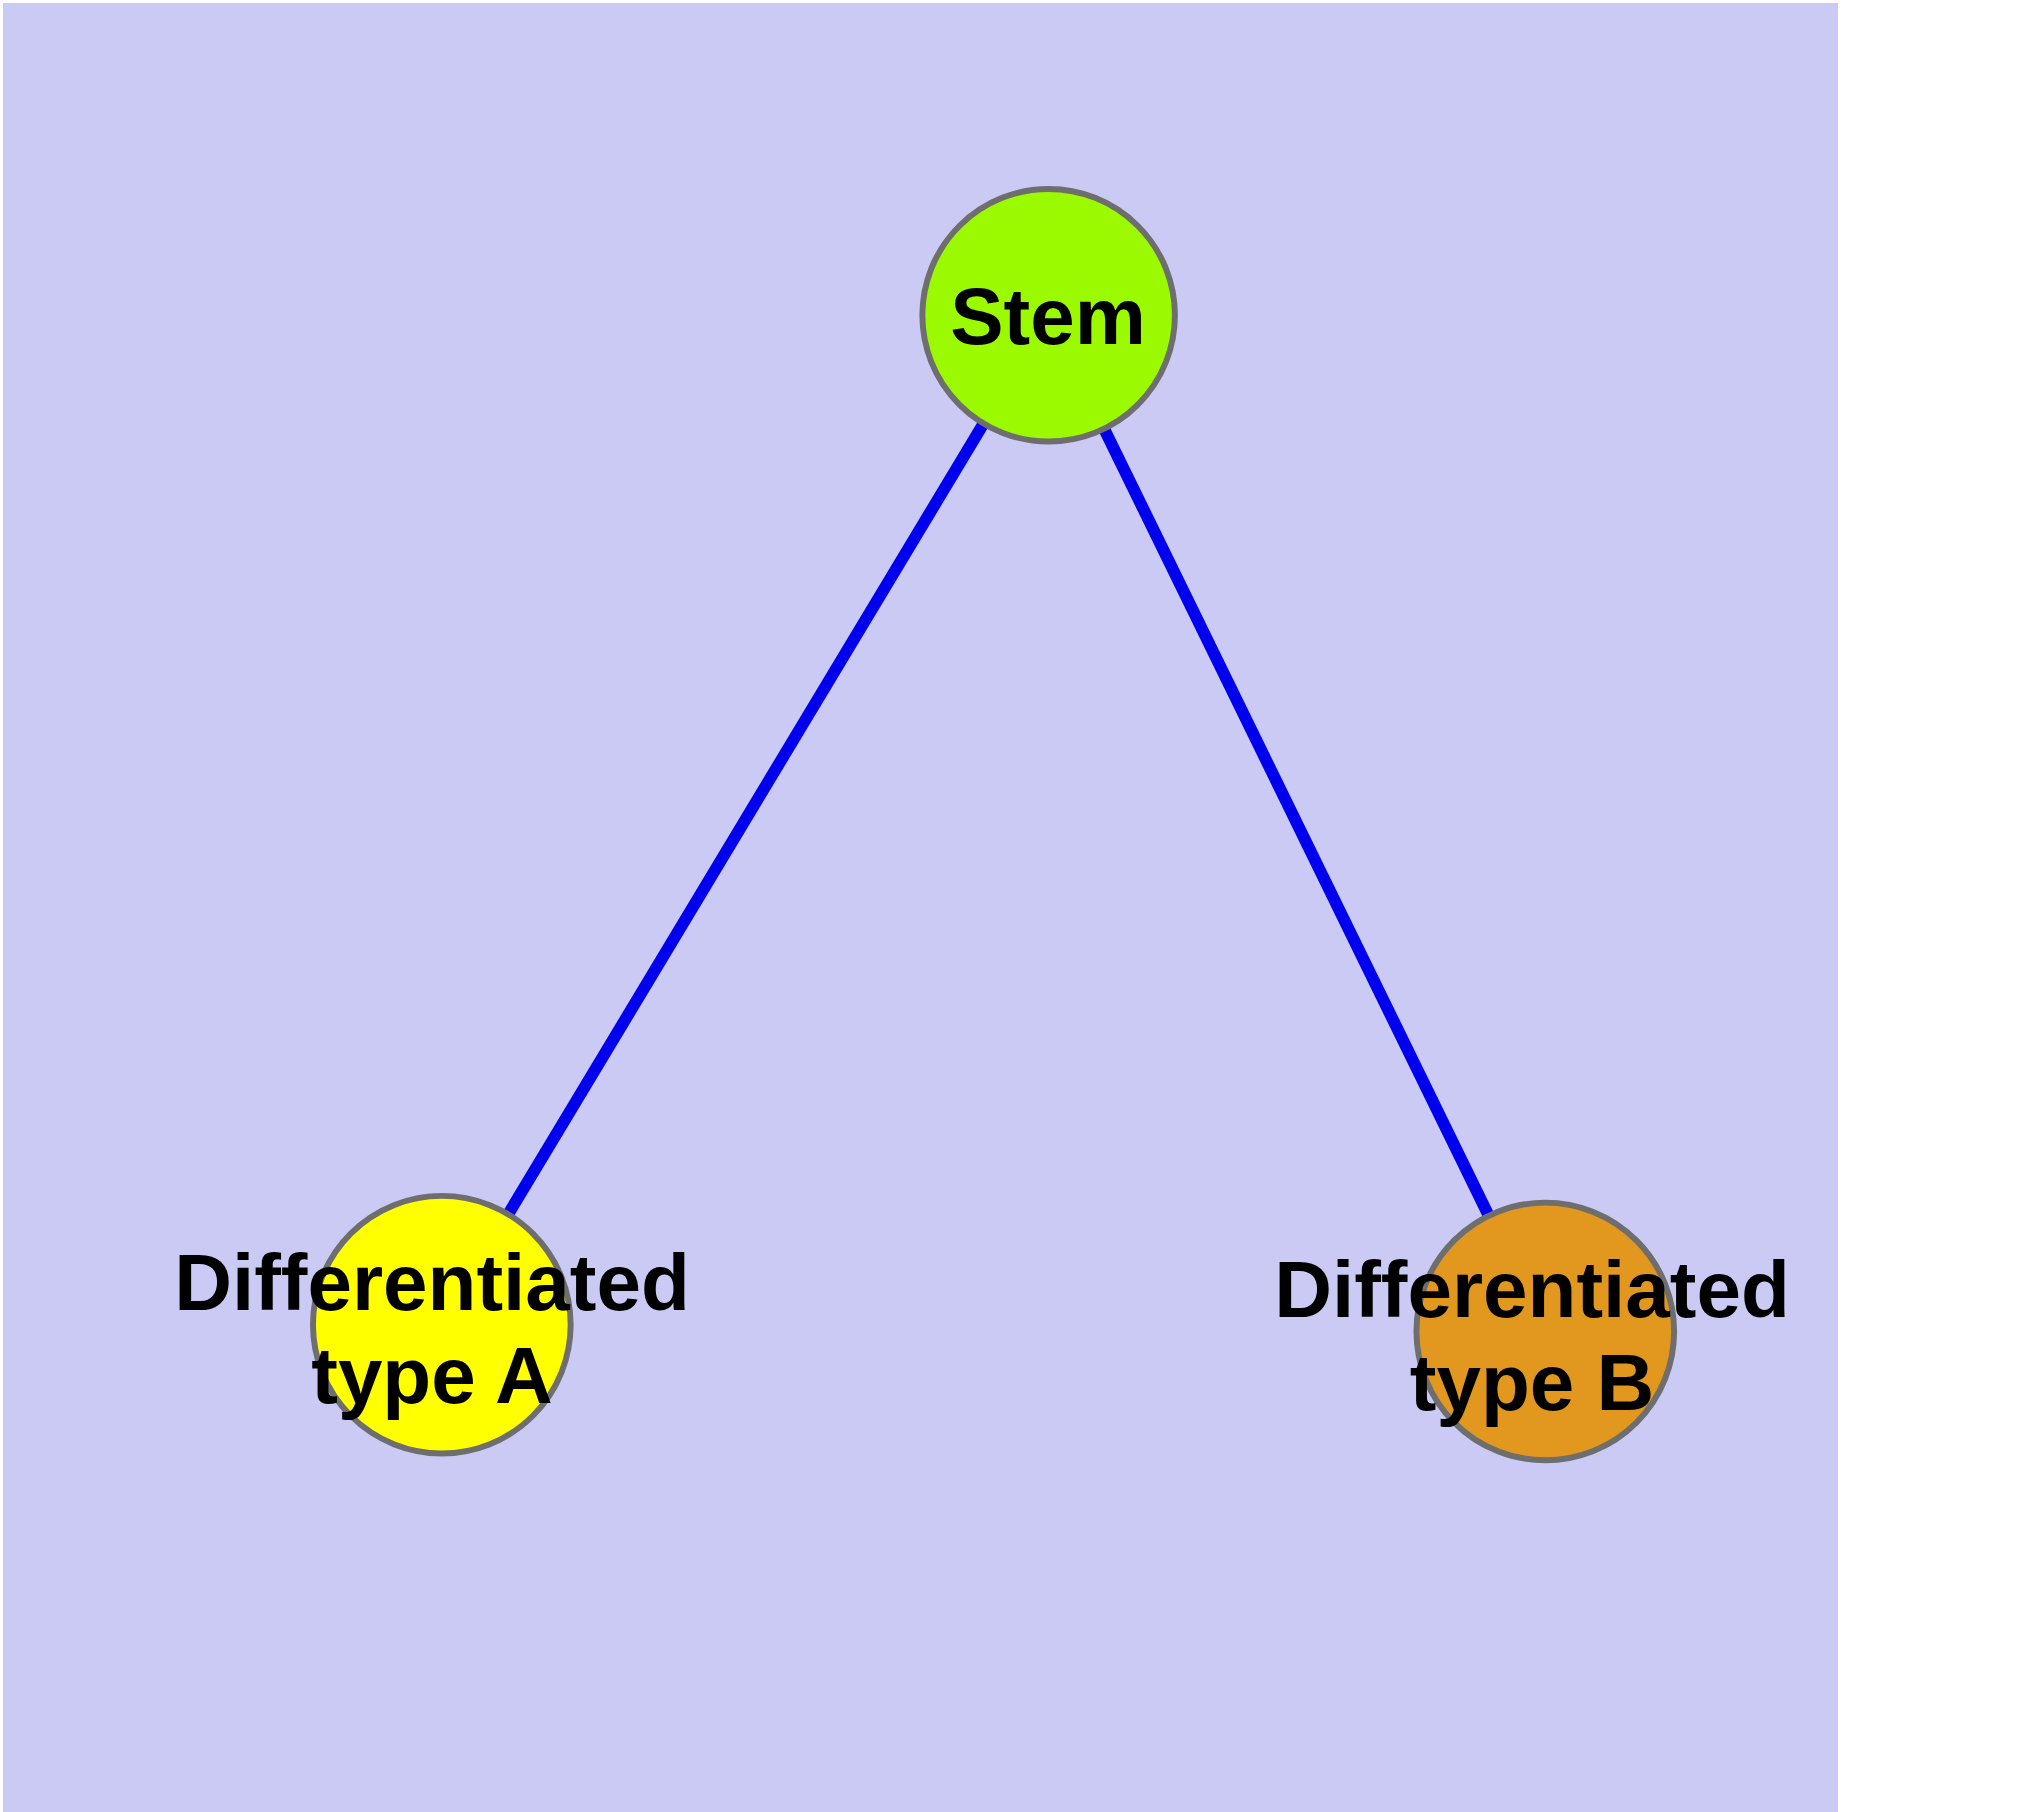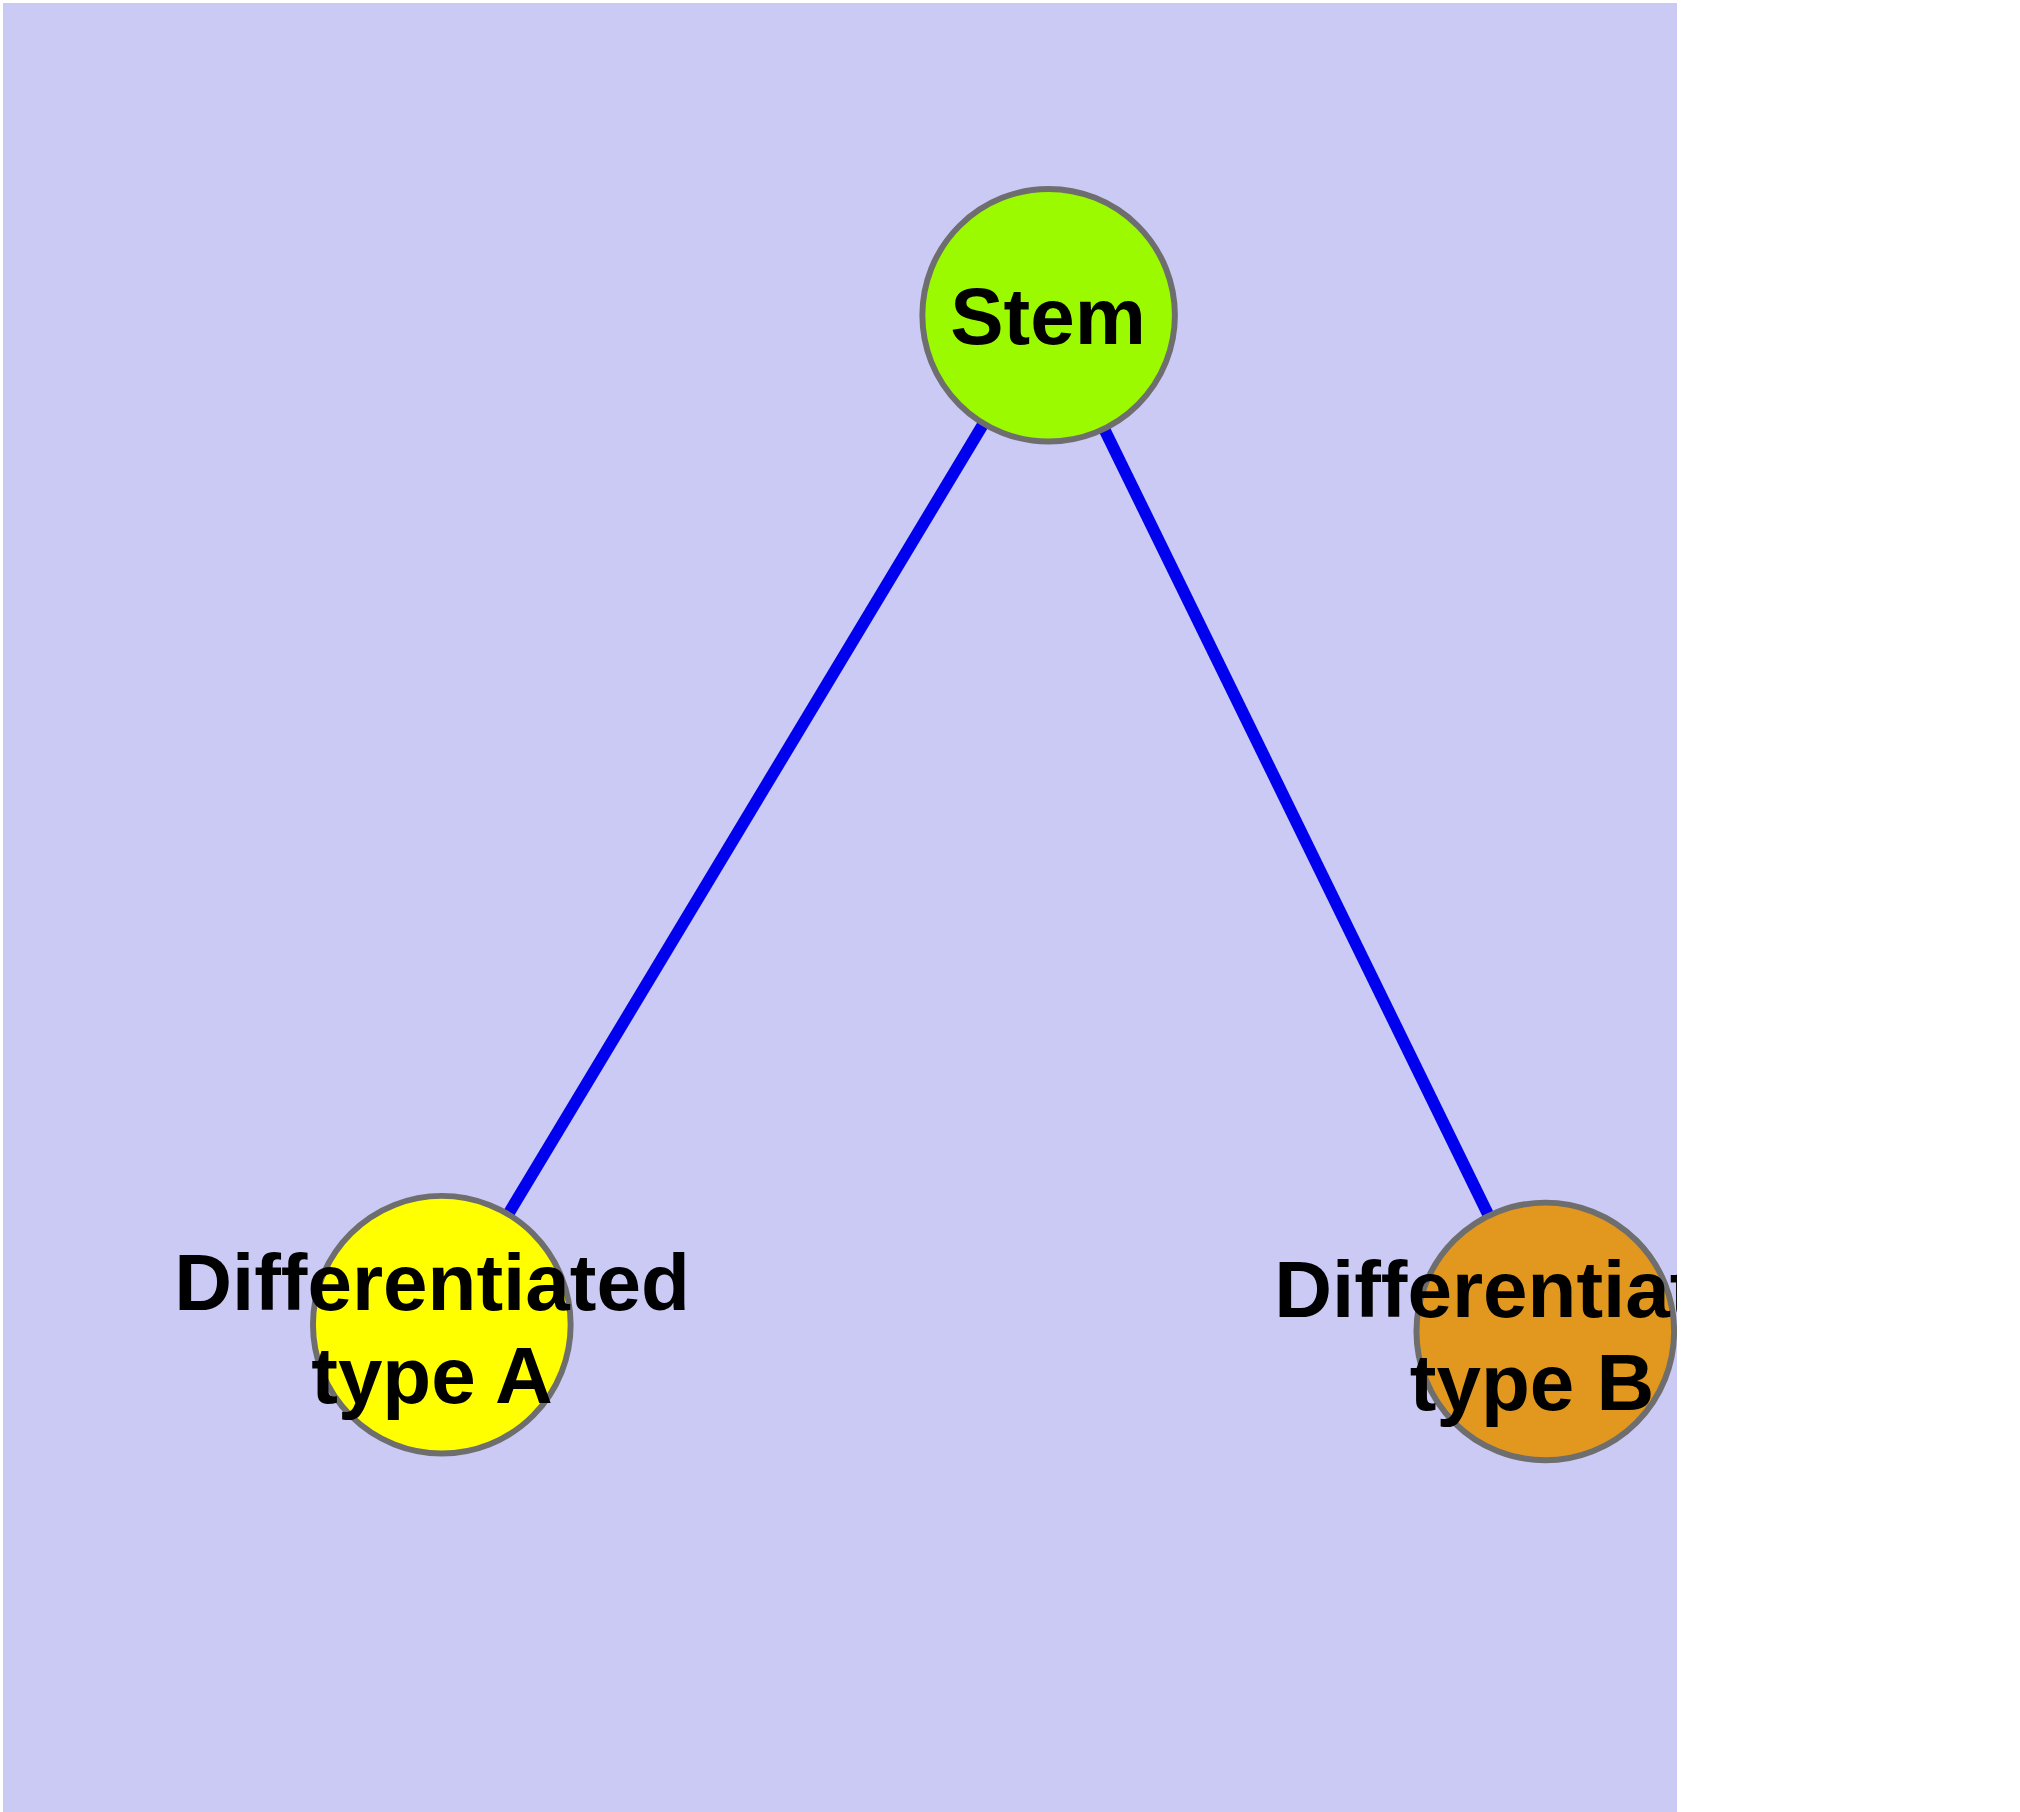--- a/index.html
+++ b/index.html
@@ -5,21 +5,21 @@
   html, body {
     margin: 0;
     padding: 0;
   }
   body {
     font-family: "Liberation Sans", sans-serif;
     background: var(--page-margin, #FFFFFF);
   }
   .frame {
     position: relative;
-    width: 1677px;
+    width: 1838px;
     height: 1812px;
     background: var(--page-margin, #FFFFFF);
     overflow: hidden;
   }
   
   .stage {
     position: absolute;
     top: 3.4px;
     left: 2.5px;
     width: 2015px;

